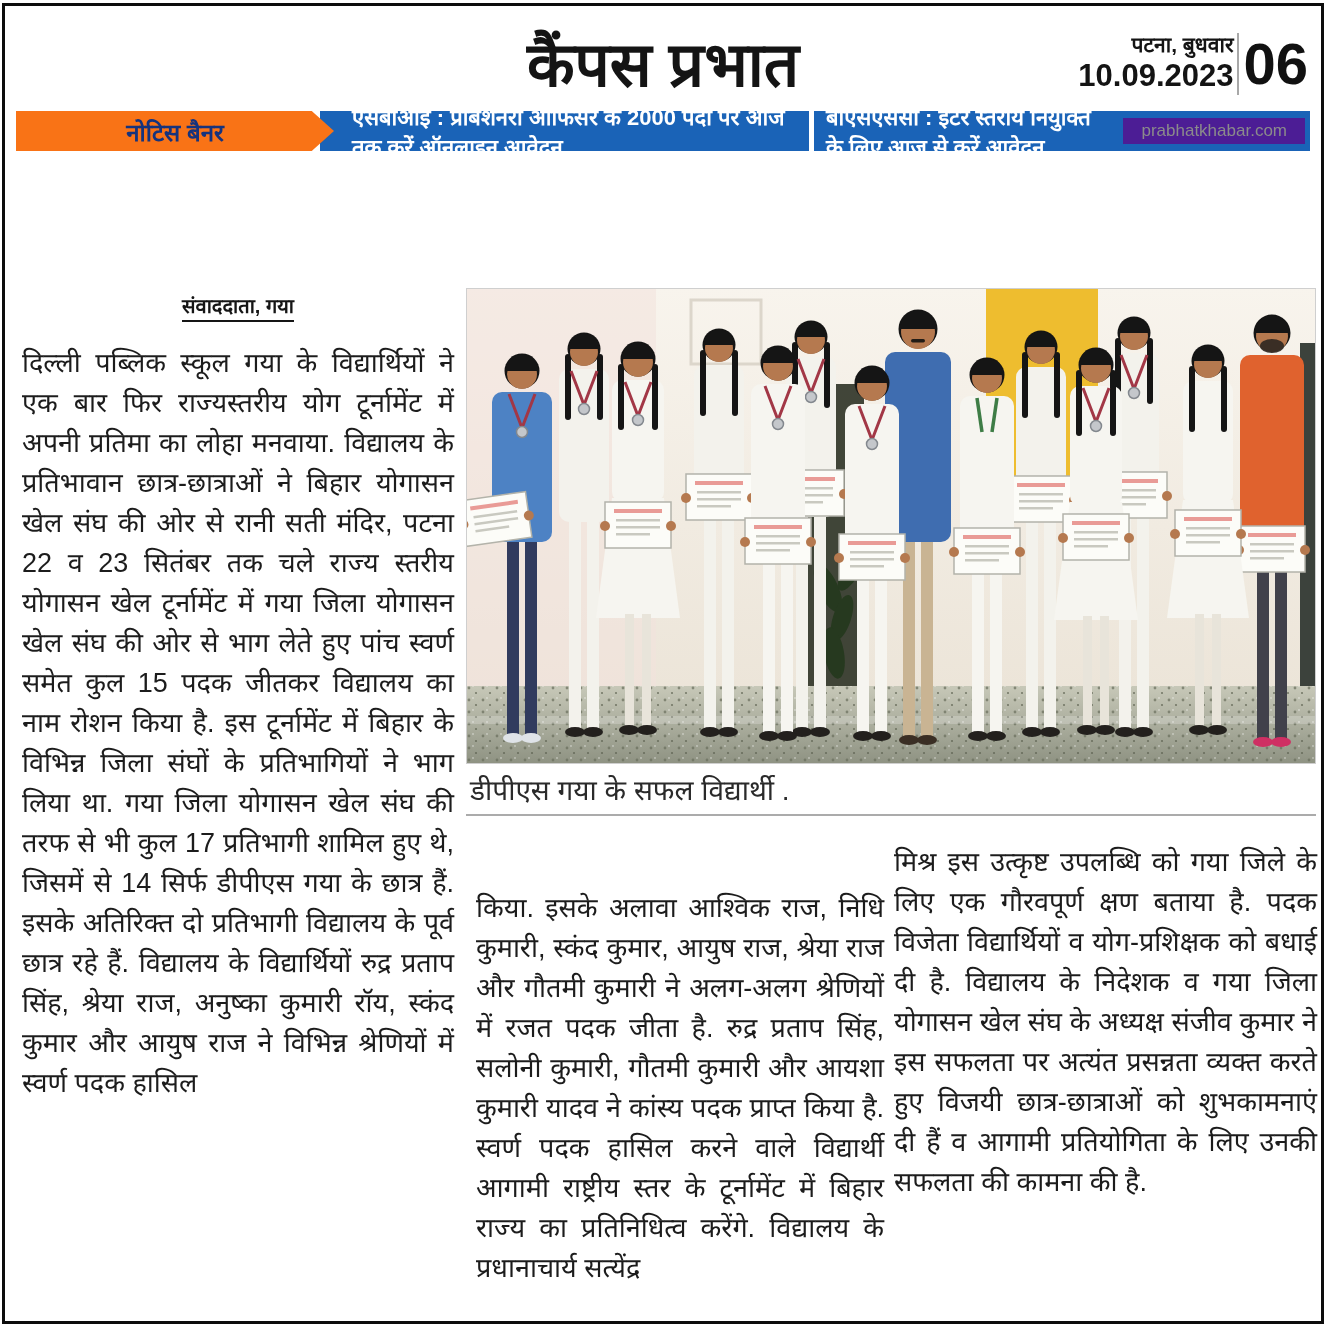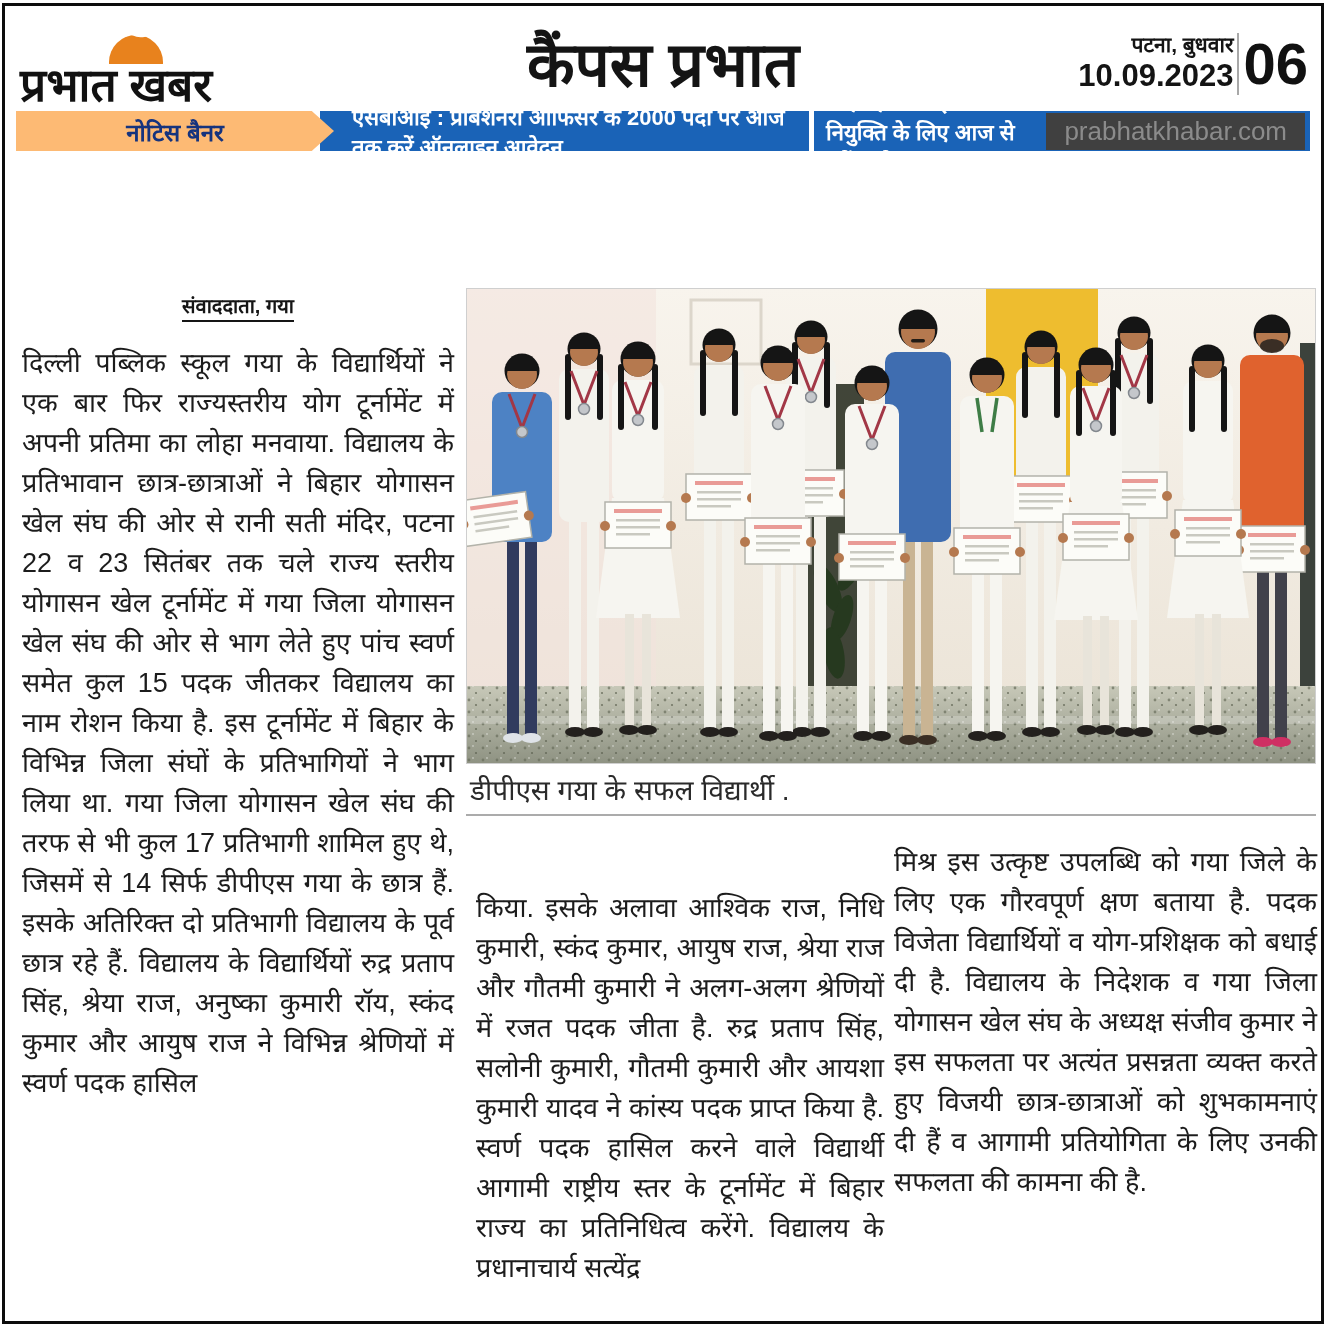--- a/index.html
+++ b/index.html
@@ -13,28 +13,28 @@
   .section-title{position:absolute;left:50%;top:20px;transform:translateX(-50%);
                  font-size:62px;font-weight:700;color:#141414;white-space:nowrap;}
   .dateblock{position:absolute;right:18px;top:30px;display:flex;align-items:center;gap:4px;}
   .dateblock .cityday{font-size:21px;font-weight:700;text-align:right;line-height:1.15;}
   .dateblock .date{font-size:31px;font-weight:700;text-align:right;}
   .vline{width:2px;height:62px;background:#a8a8a8;}
   .pageno{font-size:58px;font-weight:700;color:#111;}
 
   
   .banner{position:absolute;left:16px;right:16px;top:111px;height:40px;display:flex;align-items:stretch;}
-  .banner-label{width:318px;background:#fdba74;color:#15337e;font-size:24px;font-weight:700;
+  .banner-label{width:318px;background:#f97316;color:#15337e;font-size:24px;font-weight:700;
                 display:flex;align-items:center;justify-content:center;z-index:2;
                 clip-path:polygon(0 0,93% 0,100% 50%,93% 100%,0 100%);}
   .strip{background:#1a63b7;color:#fff;font-size:22px;font-weight:700;display:flex;align-items:center;}
   .strip1{flex:1.02;margin-left:-14px;padding-left:32px;}
   .bgap{width:5px;background:#fff;}
   .strip2{flex:1.08;justify-content:flex-start;padding-left:12px;}
-  .urlbox{background:#404040;color:#8b8b8b;font-size:26px;font-weight:400;
+  .urlbox{background:#4c1d95;color:#8b8b8b;font-size:17px;font-weight:400;
           padding:3px 18px;margin:3px 5px 3px 10px;white-space:nowrap;}
 
   
   .headline{position:absolute;left:20px;right:20px;top:166px;text-align:center;
             font-size:67px;font-weight:700;color:#101010;letter-spacing:-1px;white-space:nowrap;}
 
   
   .byline{text-align:center;font-size:20px;font-weight:700;margin:0 0 24px 0;color:#151515;
           text-decoration:underline;text-underline-offset:7px;}
   .bodytext{font-size:27px;line-height:40px;text-align:justify;color:#1c1c1c;}
@@ -46,29 +46,20 @@
   .photo{position:absolute;left:466px;top:288px;width:850px;height:476px;}
   .caption{position:absolute;left:470px;top:770px;font-size:28px;font-weight:400;color:#2a2a2a;}
   .cap-rule{position:absolute;left:466px;top:814px;width:850px;height:2px;background:#ababab;}
 </style>
 </head>
 <body>
 
 <div class="page">
   <div class="frame"></div>
 
-  <div class="logo">
-    <span class="logo-icon">
-      <svg width="74" height="46" viewBox="0 0 74 46">
-        <circle cx="38" cy="44" r="27" fill="#e8821d"></circle>
-        <path d="M28 17 C34 7 46 7 49 13 C43 10 38 12 35 16 C43 20 52 17 56 11" stroke="#ffffff" stroke-width="3" fill="none" stroke-linecap="round"></path>
-      </svg>
-    </span>
-    <span>प्रभात खबर</span>
-  </div>
 
   <div class="section-title">कैंपस प्रभात</div>
 
   <div class="dateblock">
     <div>
       <div class="cityday">पटना, बुधवार</div>
       <div class="date">10.09.2023</div>
     </div>
     <div class="vline"></div>
     <div class="pageno">06</div>

